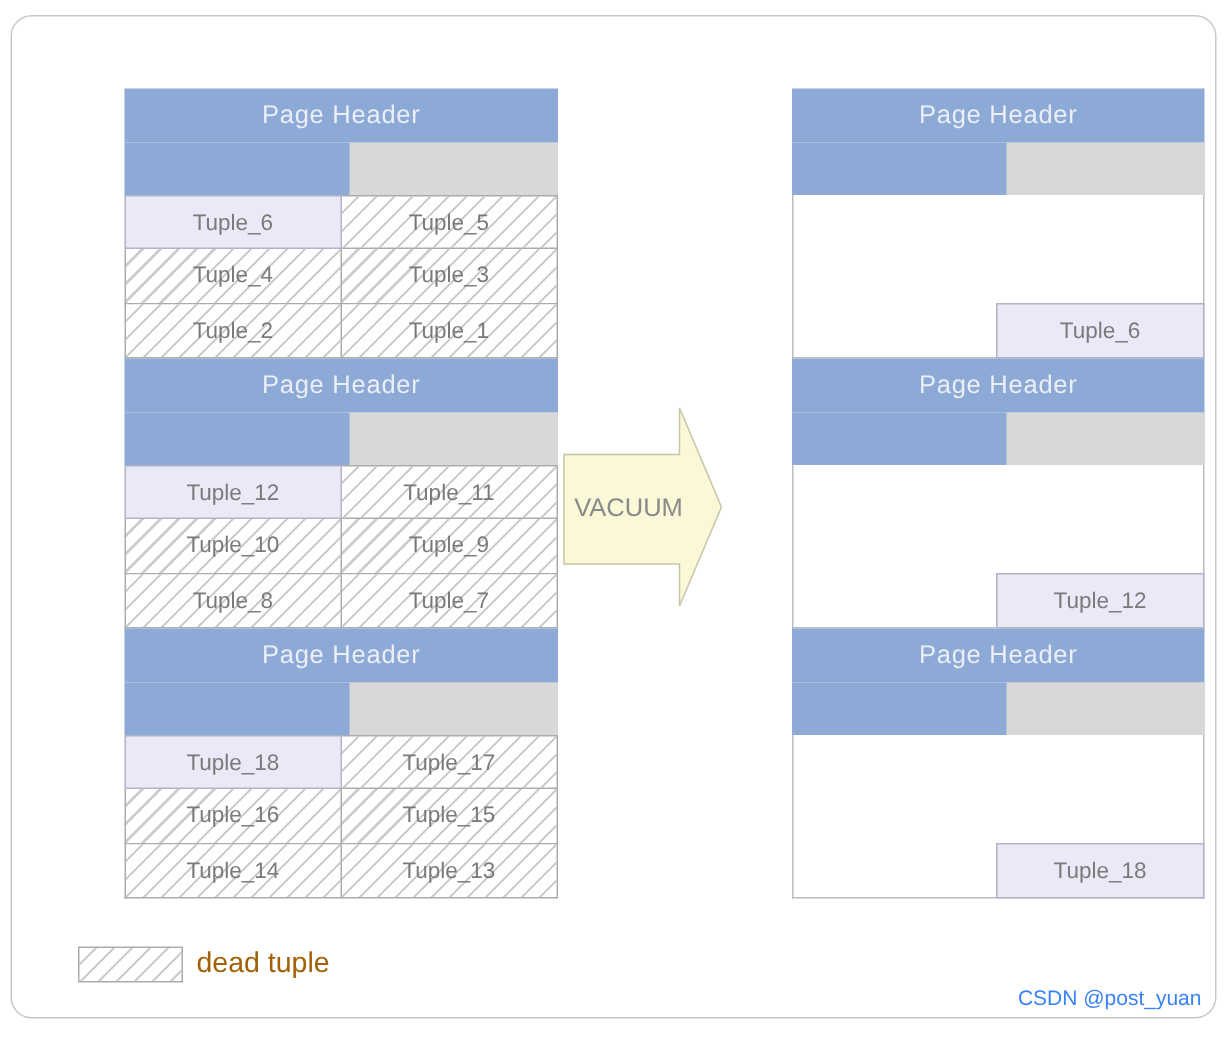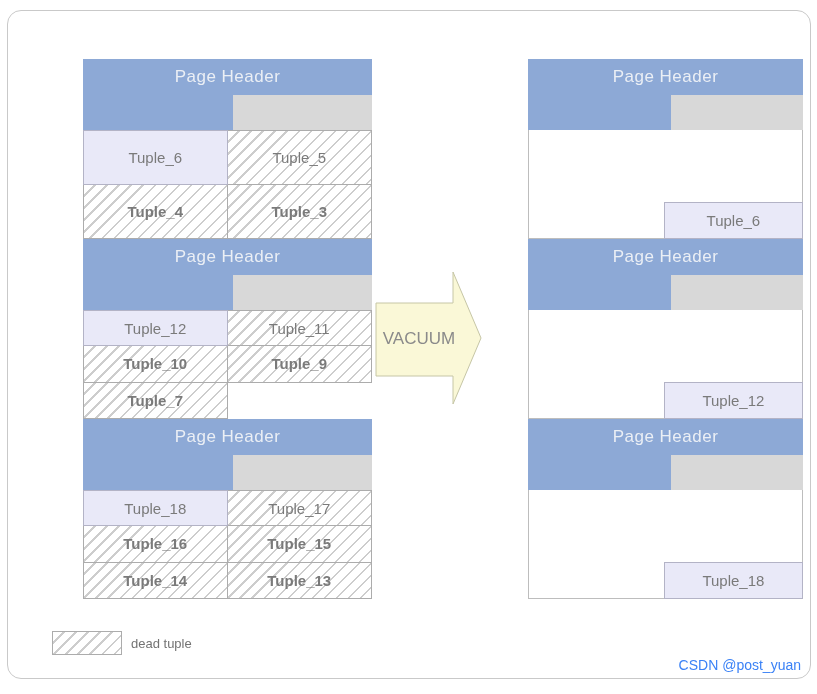--- a/index.html
+++ b/index.html
@@ -24,21 +24,21 @@
   .grayblock{position:absolute;right:0;top:0;width:48%;height:100%;background:#D8D8D8;}
   
   .rows{height:109px;display:flex;flex-direction:column;}
   .row{flex:1;display:flex;}
   .cell{
     width:50%;box-sizing:border-box;border:1px solid #ACACAC;background:#ffffff;
     display:flex;align-items:center;justify-content:center;
     color:#7A7A7A;font-size:15px;
   }
   .cell + .cell{border-left:none;}
-  .row + .row .cell{border-top:none;font-weight:bold;}
+  .row + .row .cell{border-top:none;}
   .dead{
     background:repeating-linear-gradient(135deg,#ffffff 0px,#ffffff 7px,#CDCDCD 7px,#CDCDCD 8.5px);
   }
   .live{background:#E9E9F8;border-color:#B3B3C6;}
   
   .freespace{
     position:relative;height:109px;box-sizing:border-box;background:#ffffff;
     border:1px solid #BDBDBD;border-top:none;
   }
   .rtuple{
@@ -48,21 +48,21 @@
   }
   
   .arrow-wrap{position:absolute;left:374px;top:270px;width:110px;height:136px;}
   .arrow-wrap text{fill:#8A8A8A;font-size:17px;font-family:"Liberation Sans",sans-serif;}
   
   .legend{position:absolute;left:52px;top:631px;display:flex;align-items:center;gap:9px;}
   .legend-box{
     width:70px;height:24px;box-sizing:border-box;border:1px solid #ACACAC;
     background:repeating-linear-gradient(135deg,#ffffff 0px,#ffffff 7px,#CDCDCD 7px,#CDCDCD 8.5px);
   }
-  .legend-label{color:#737373;font-size:13px;}
+  .legend-label{color:#a16207;font-size:19px;}
   
   .watermark{position:absolute;right:16px;top:657px;color:#3b82f6;font-size:14px;}
 </style>
 </head>
 <body>
 
 <div class="canvas">
   <div class="frame"></div>
 
   <div class="stack stack-left">
@@ -74,38 +74,43 @@
       </div>
       <div class="rows">
         <div class="row">
           <div class="cell live">Tuple_6</div>
           <div class="cell dead">Tuple_5</div>
         </div>
         <div class="row">
           <div class="cell dead">Tuple_4</div>
           <div class="cell dead">Tuple_3</div>
         </div>
+        <div class="row">
+          <div class="cell dead">Tuple_2</div>
+          <div class="cell dead">Tuple_1</div>
+        </div>
       </div>
     </div>
 
     <div class="page">
       <div class="hdr">Page Header</div>
       <div class="sub">
         <div class="grayblock"></div>
       </div>
       <div class="rows">
         <div class="row">
           <div class="cell live">Tuple_12</div>
           <div class="cell dead">Tuple_11</div>
         </div>
         <div class="row">
           <div class="cell dead">Tuple_10</div>
           <div class="cell dead">Tuple_9</div>
         </div>
         <div class="row">
+          <div class="cell dead">Tuple_8</div>
           <div class="cell dead">Tuple_7</div>
         </div>
       </div>
     </div>
 
     <div class="page">
       <div class="hdr">Page Header</div>
       <div class="sub">
         <div class="grayblock"></div>
       </div>

